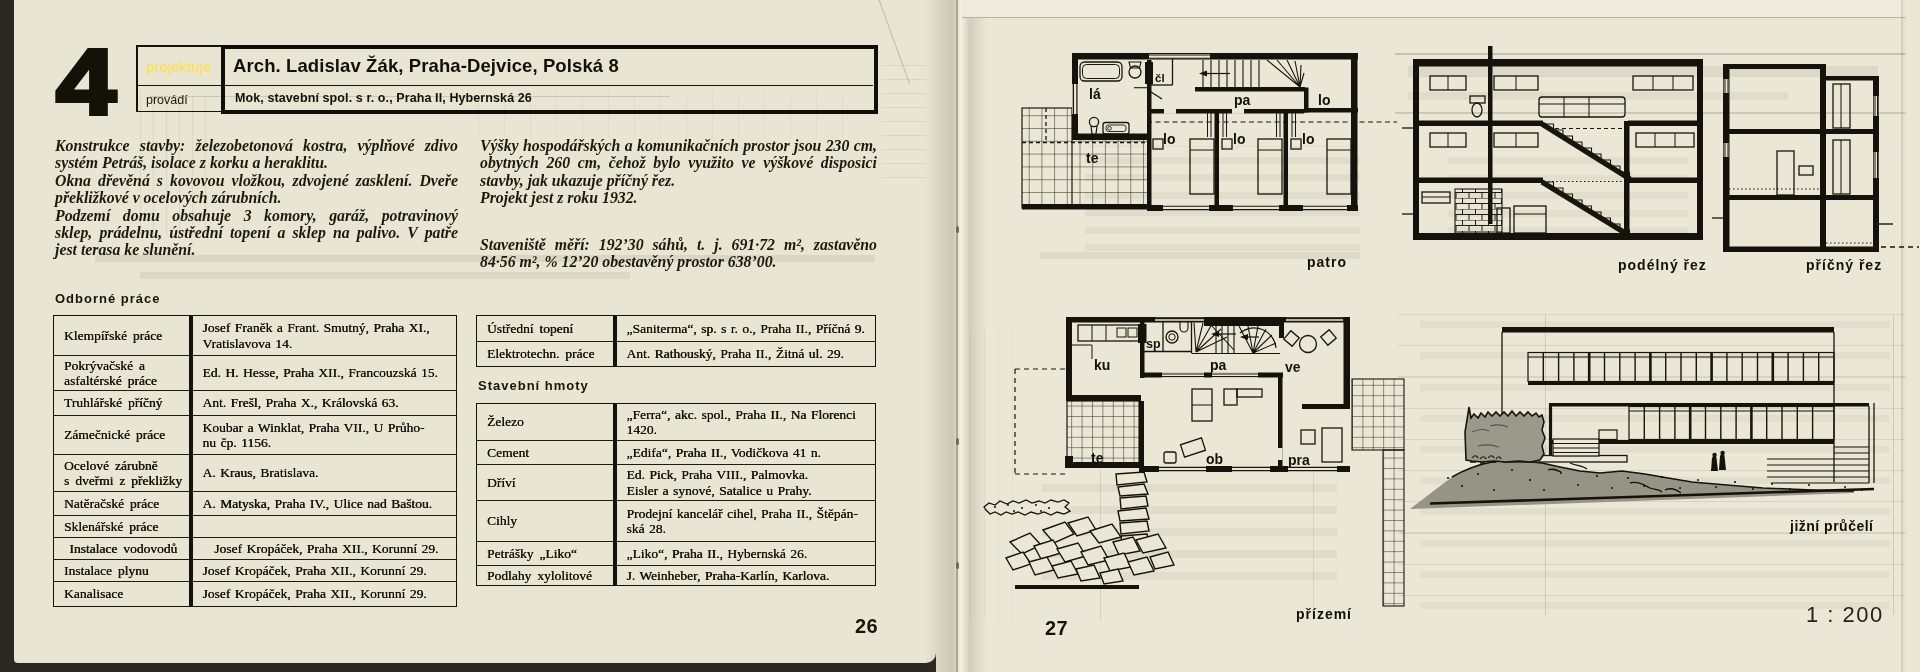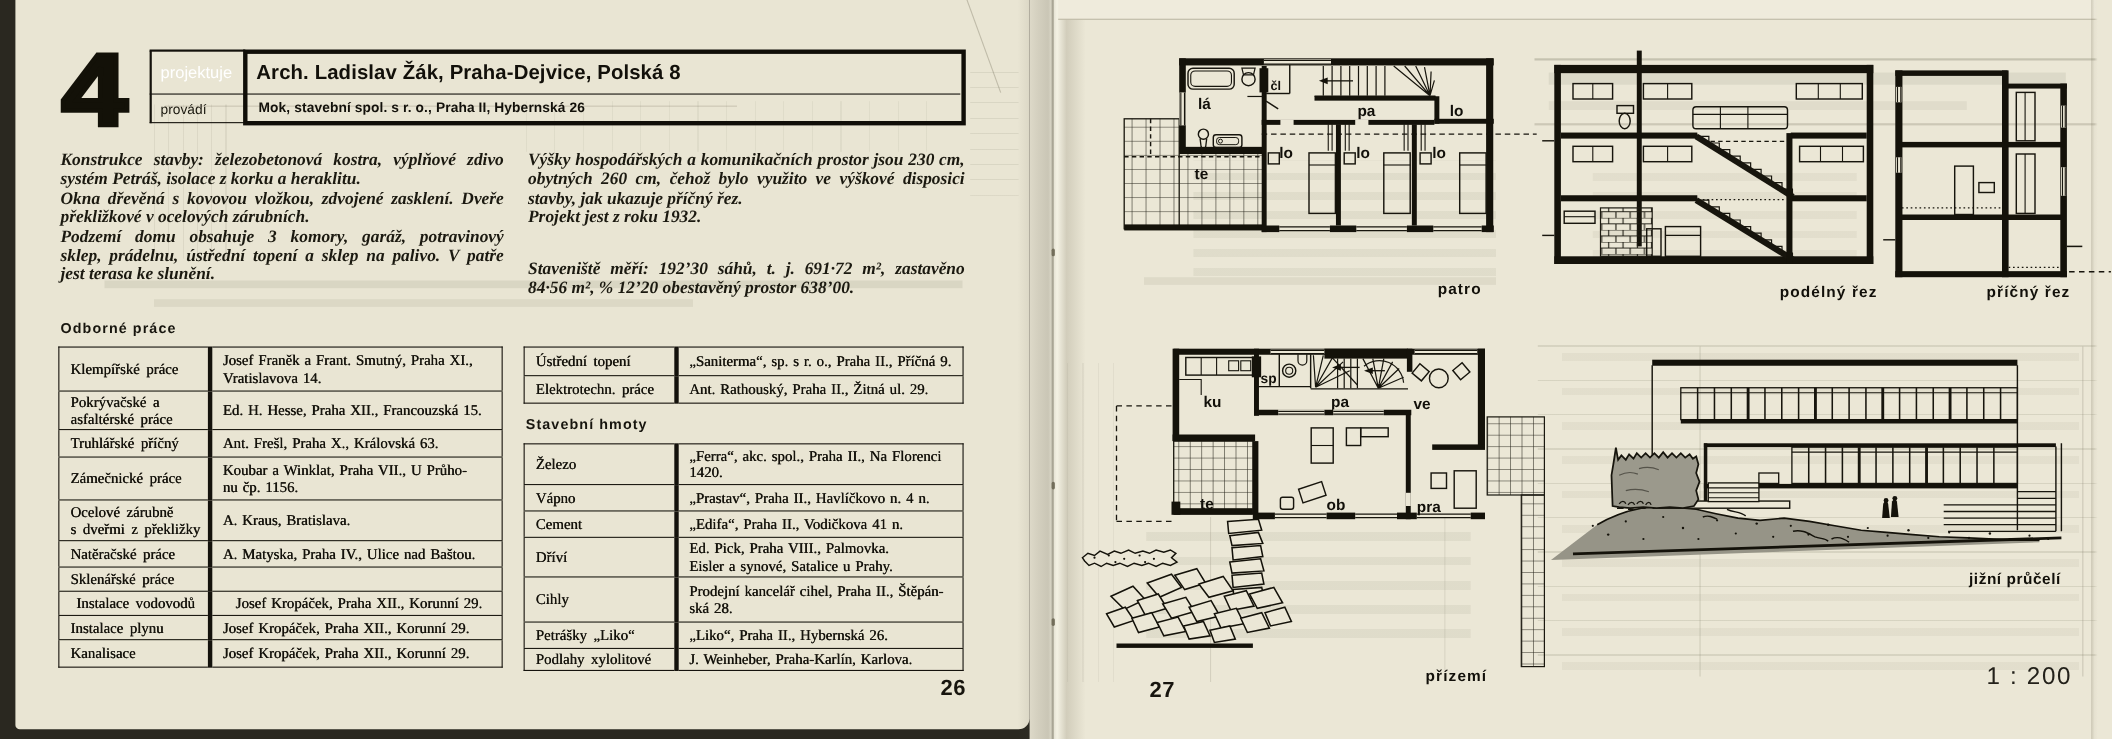--- a/index.html
+++ b/index.html
@@ -66,21 +66,21 @@
 <div class="abs" style="left:1901px;top:0;width:19px;height:672px;background:linear-gradient(90deg,rgba(120,114,92,.28) 0,rgba(120,114,92,.05) 3px,rgba(235,231,214,1) 6px);"></div>
 
 <div class="abs" style="left:56px;top:36px;font-size:93px;font-weight:bold;line-height:93px;color:#131108;-webkit-text-stroke:4px #131108;transform:scaleX(1.16);transform-origin:0 0;">4</div>
 
 <div class="abs" style="left:136px;top:46px;width:1.6px;height:66px;background:#14120c;"></div>
 
 <div class="abs" style="left:136px;top:45.4px;width:87px;height:1.4px;background:#14120c;"></div>
 
 <div class="abs" style="left:136px;top:110.6px;width:87px;height:1.4px;background:#14120c;"></div>
 
-<div class="abs" style="left:146px;top:58px;font-size:15px;color:#ffffff;">projektuje</div>
+<div class="abs" style="left:146px;top:58px;font-size:15px;color:#fde047;">projektuje</div>
 
 <div class="abs" style="left:146px;top:93px;font-size:12.5px;color:#1a180f;">provádí</div>
 
 <div class="abs" style="left:136px;top:84.5px;width:737px;height:1.4px;background:#14120c;"></div>
 
 <div class="abs" style="left:221px;top:45px;width:649px;height:61px;border:4px solid #100e08;background:transparent;"></div>
 
 <div class="abs" style="left:233px;top:55px;font-size:18.5px;font-weight:bold;letter-spacing:.1px;color:#12100a;">Arch. Ladislav Žák, Praha-Dejvice, Polská 8</div>
 
 <div class="abs" style="left:235px;top:91px;font-size:12.5px;font-weight:bold;letter-spacing:.1px;color:#12100a;">Mok, stavební spol. s r. o., Praha II, Hybernská 26</div>
@@ -179,24 +179,20 @@
 
 <table class="abs tbl" style="left:476px;top:403px;width:400px;">
   <colgroup>
       <col style="width:138px;">
       <col>
     </colgroup>
   <tbody>
       <tr style="height:37px;">
         <td class="c1">Železo</td>
         <td>„Ferra“, akc. spol., Praha II., Na Florenci 1420.</td>
-      </tr>
-  <tr style="height:24px;">
-        <td class="c1">Vápno</td>
-        <td>„Prastav“, Praha II., Havlíčkovo n. 4 n.</td>
       </tr>
   <tr style="height:24px;">
         <td class="c1">Cement</td>
         <td>„Edifa“, Praha II., Vodičkova 41 n.</td>
       </tr>
   <tr style="height:36px;">
         <td class="c1">Dříví</td>
         <td>Ed. Pick, Praha VIII., Palmovka.<br>Eisler a synové, Satalice u Prahy.</td>
       </tr>
   <tr style="height:41px;">

